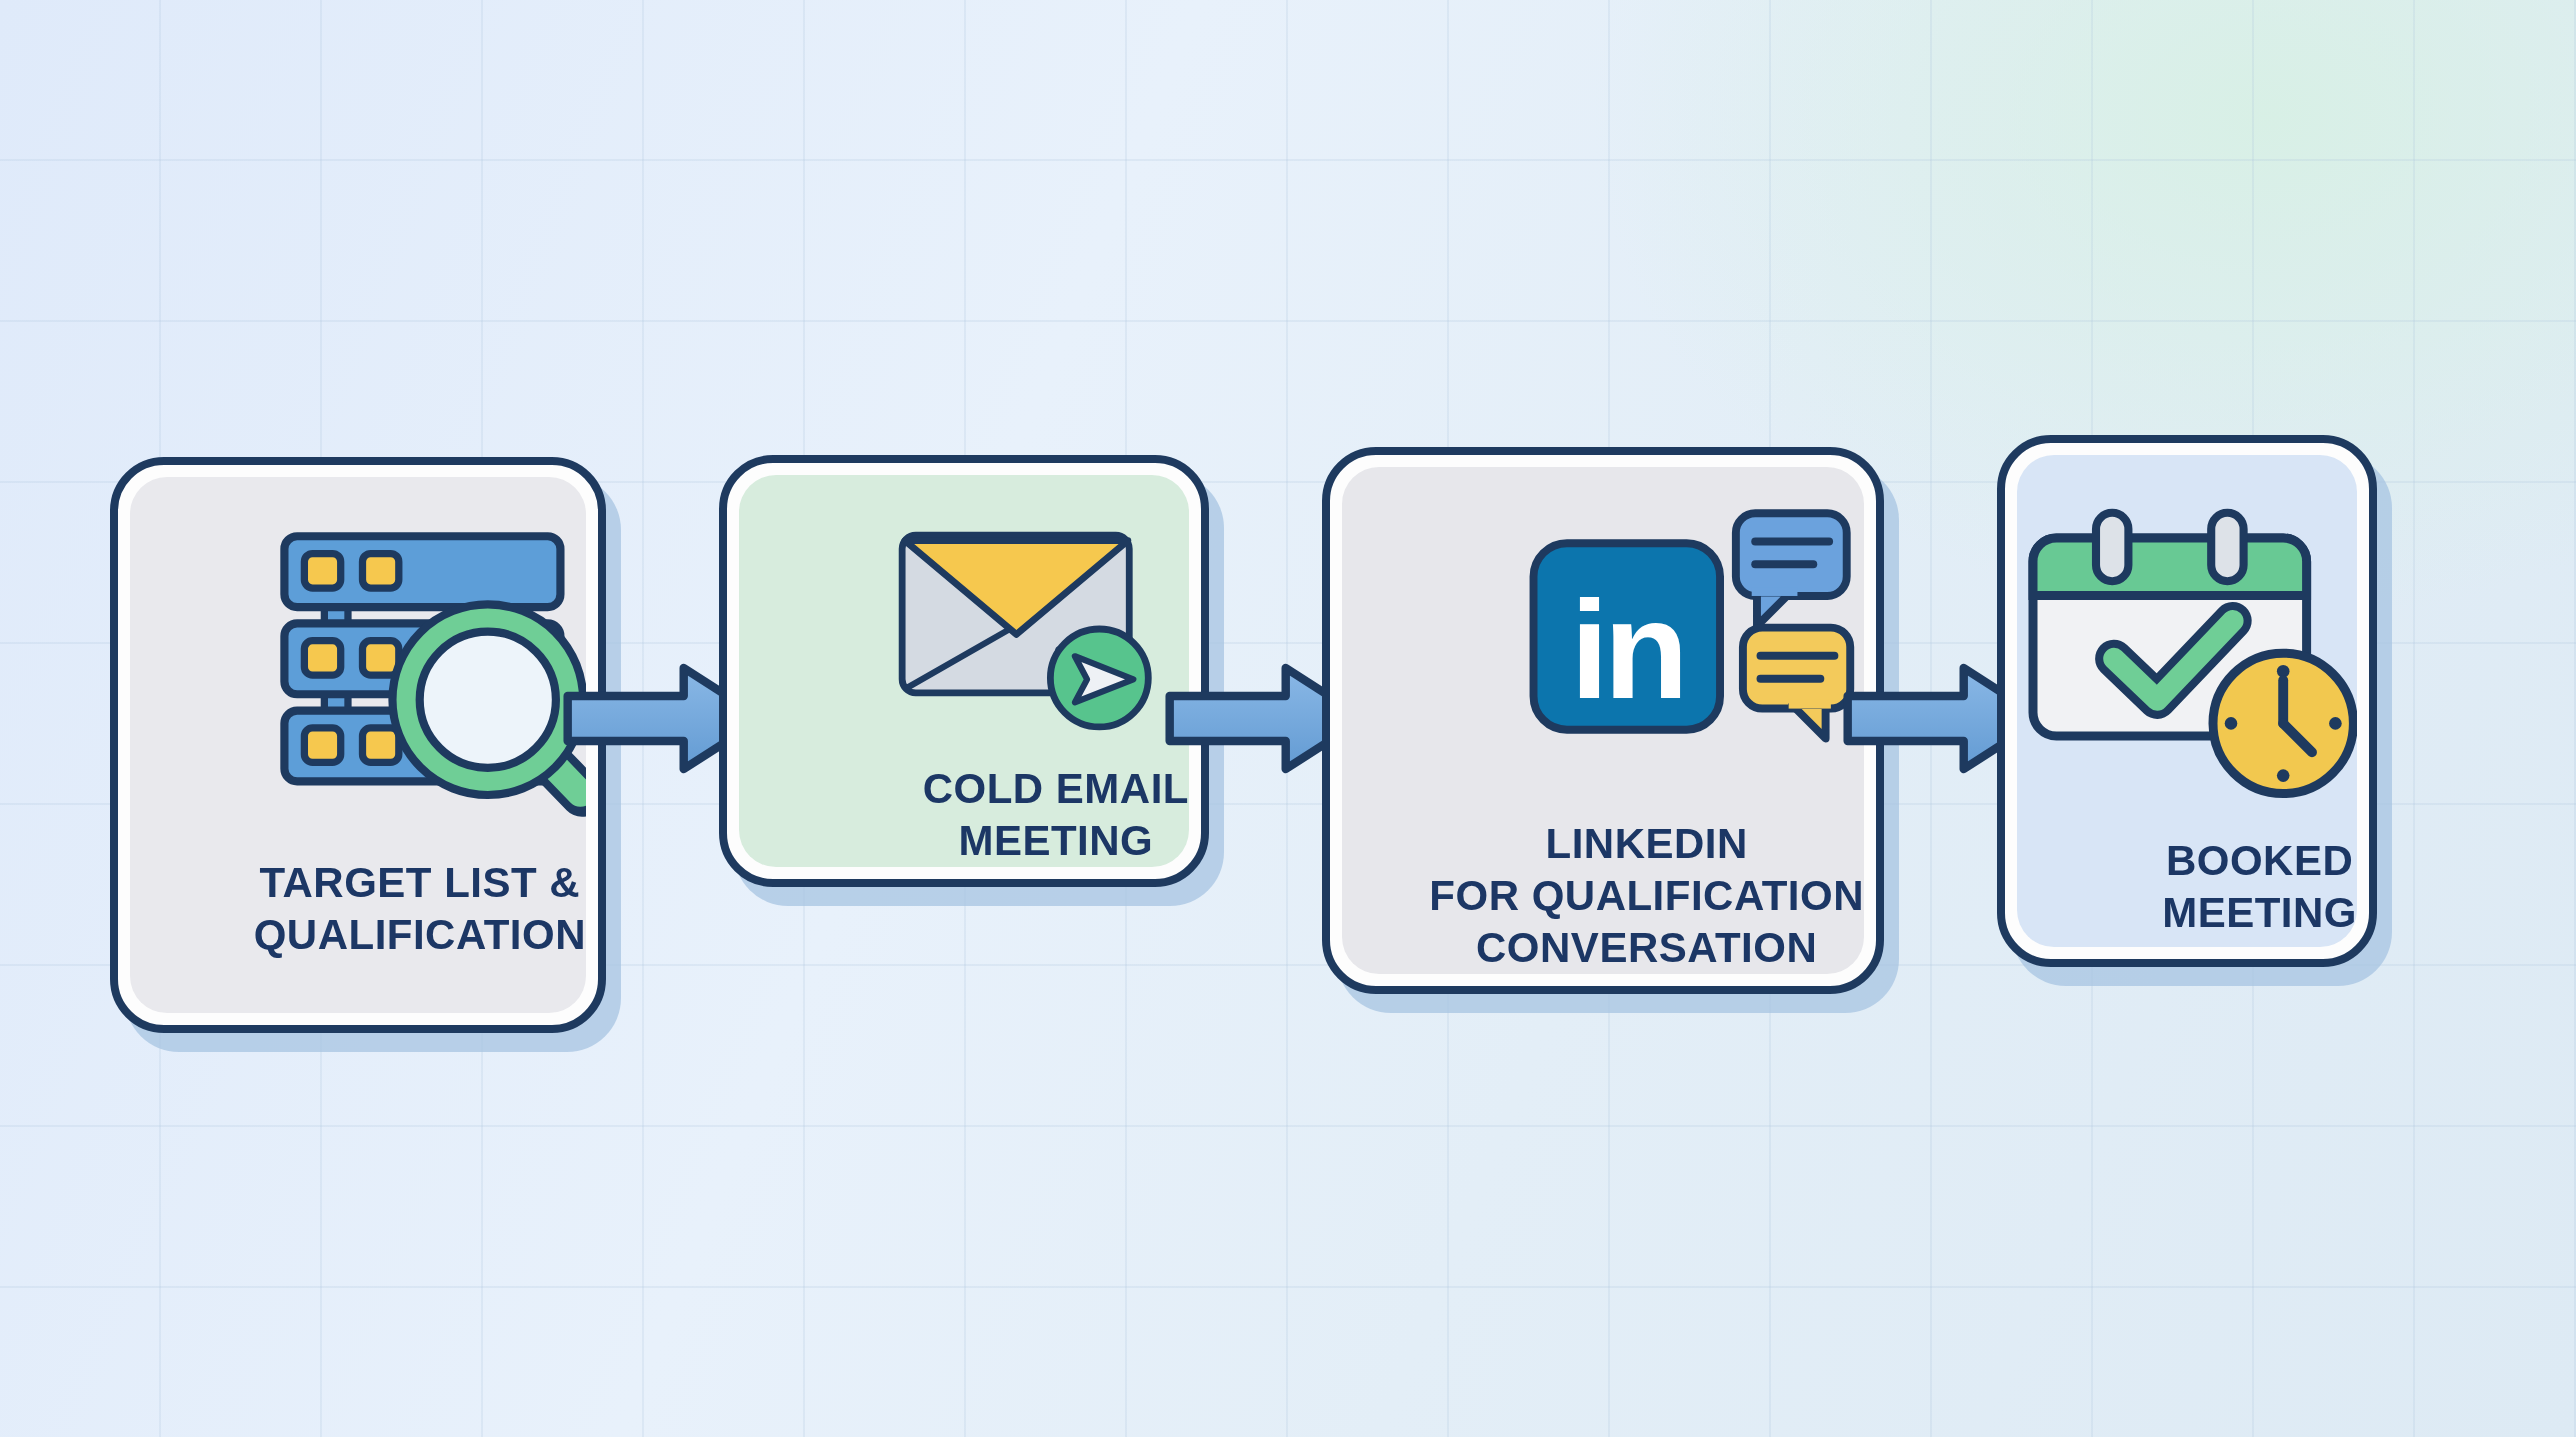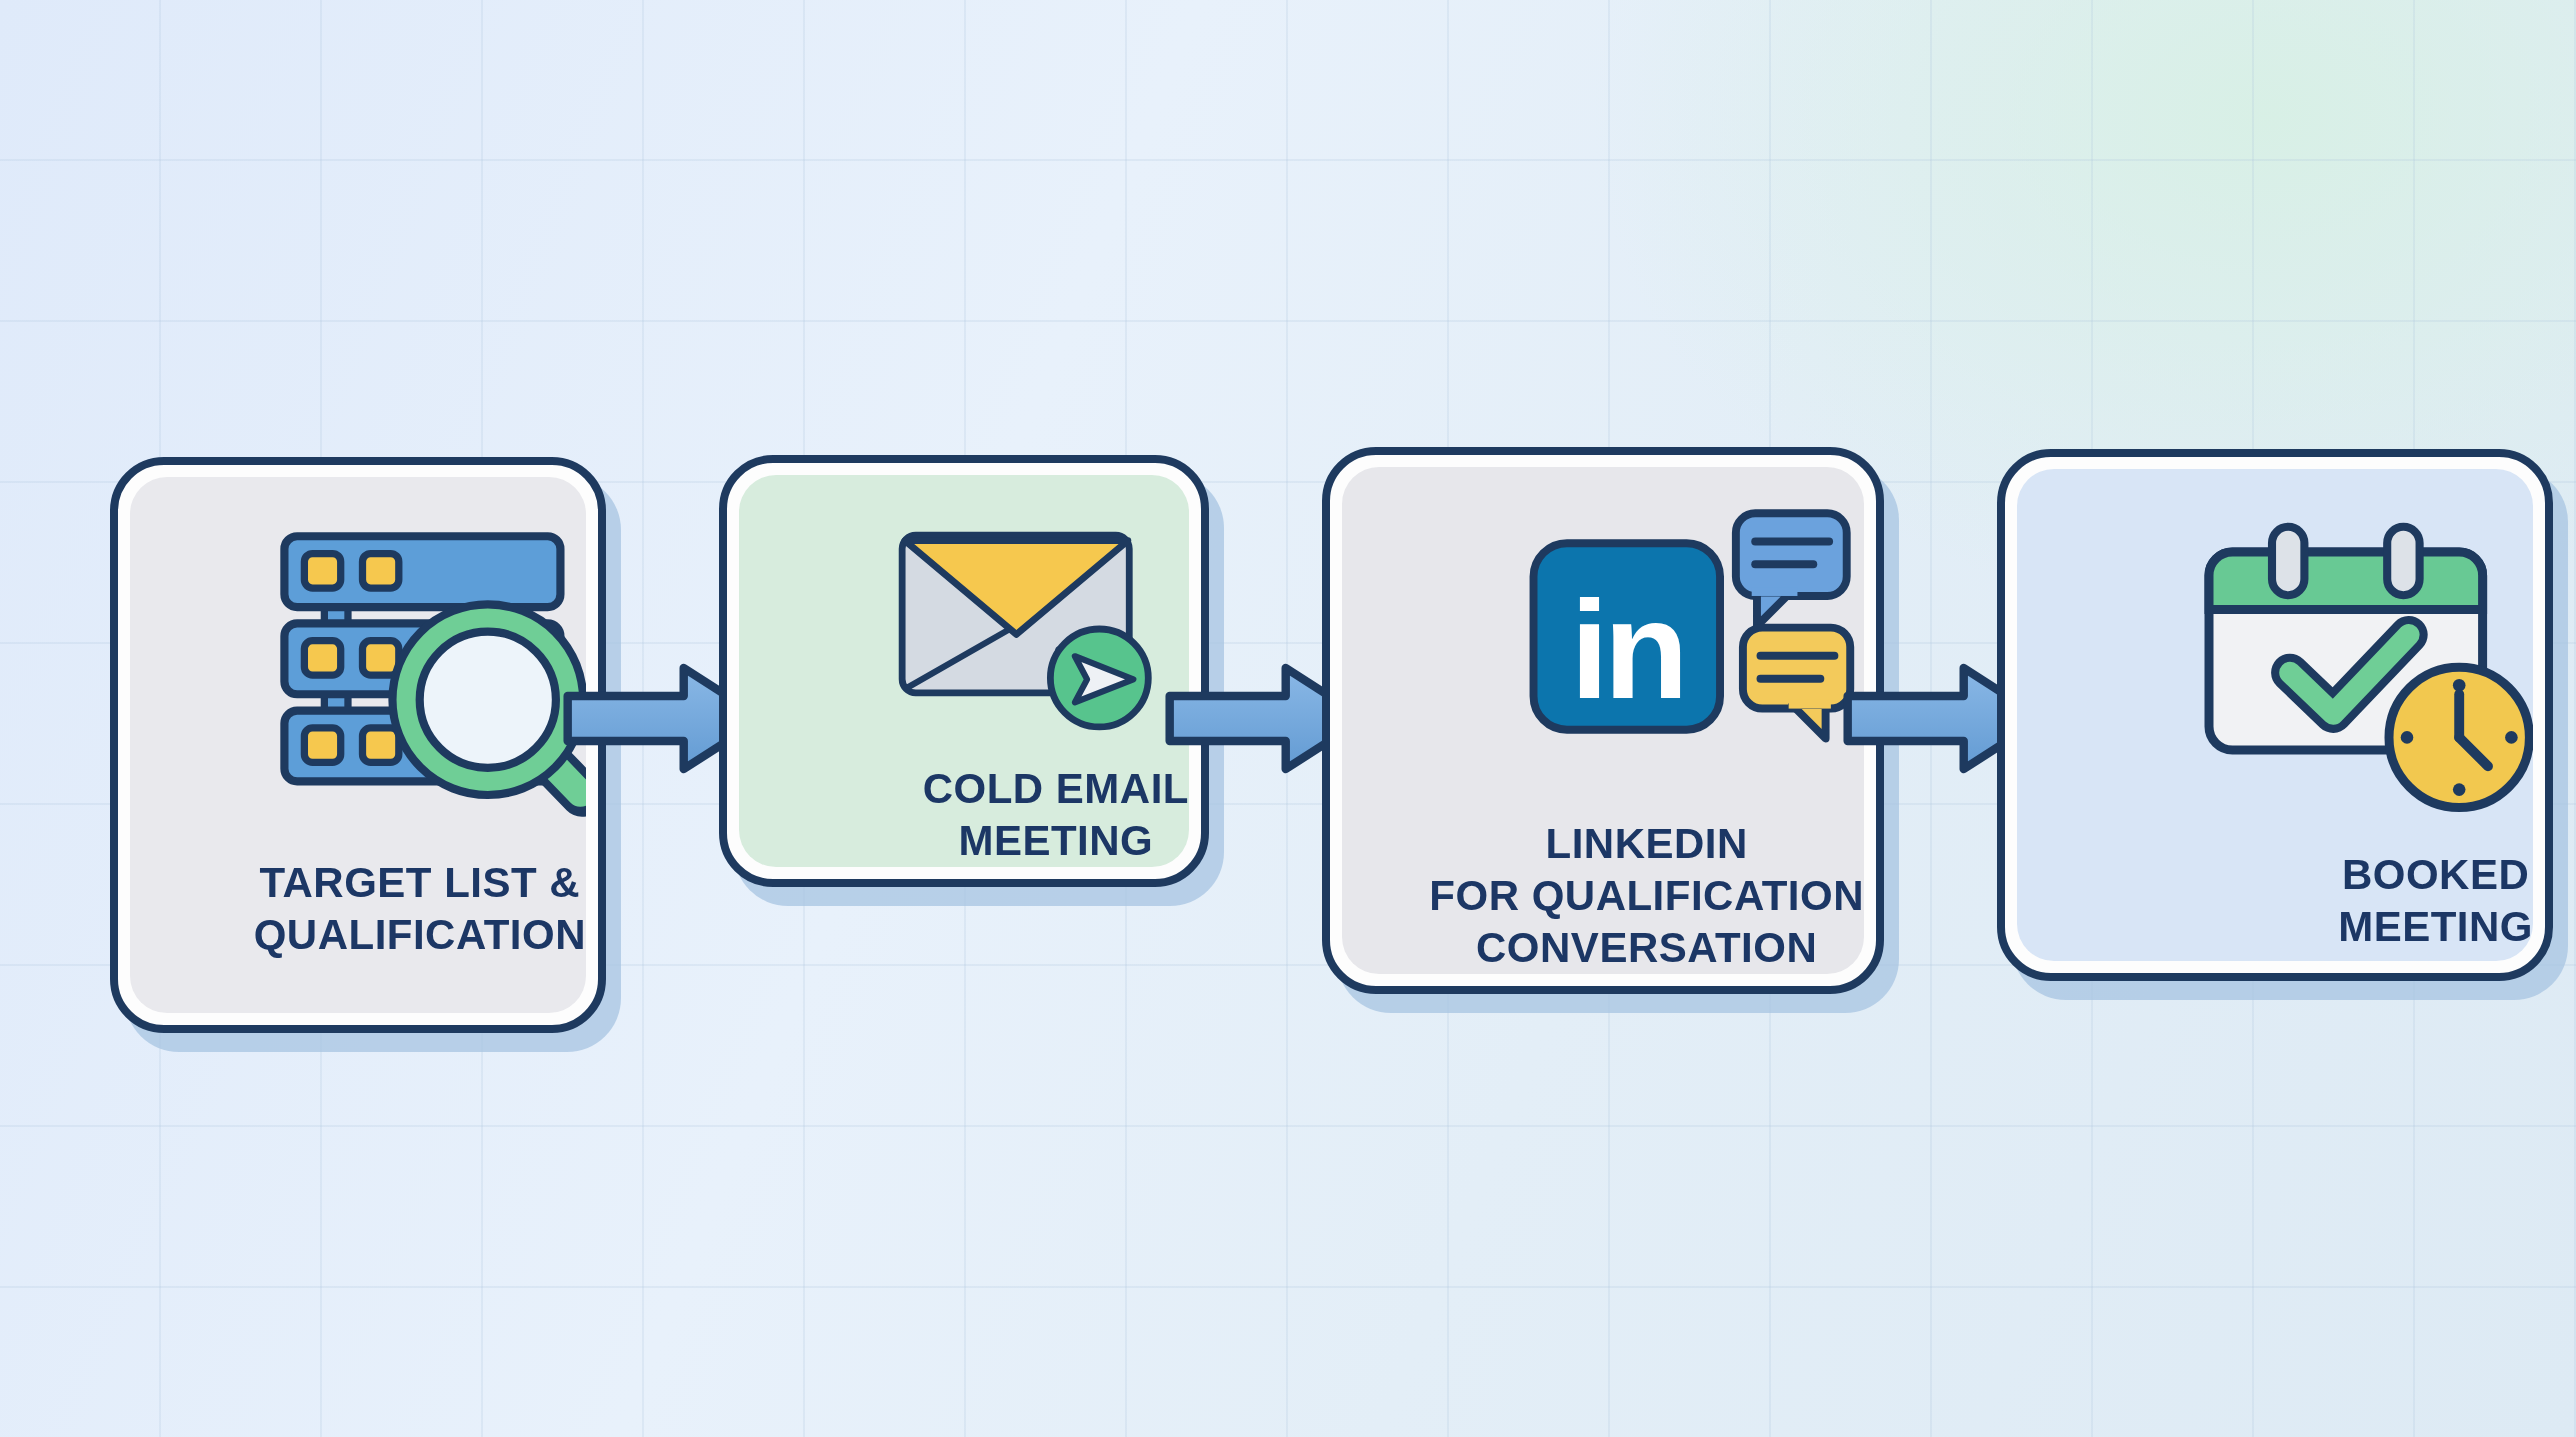--- a/index.html
+++ b/index.html
@@ -34,21 +34,21 @@
     font-weight:bold;
     font-size:42px;
     line-height:52px;
     letter-spacing:0.5px;
     color:#1c3765;
   }
   .card-label span{display:block;}
   #card-1{left:110px;top:457px;width:496px;height:576px;}
   #card-2{left:719px;top:455px;width:490px;height:432px;}
   #card-3{left:1322px;top:447px;width:562px;height:547px;}
-  #card-4{left:1997px;top:449px;width:556px;height:532px;}
+  #card-4{left:1997px;top:435px;width:380px;height:532px;}
   #card-1 .card-inner{background:#e9e9ed;}
   #card-2 .card-inner{background:#d7ecdd;}
   #card-3 .card-inner{background:#e7e7eb;}
   #card-4 .card-inner{background:#d8e5f6;}
   #card-3 .card-inner{padding-top:41px;}
   
   .flow-arrow{position:absolute;width:206px;height:131px;}
   #arrow-1{left:562px;top:653px;}
   #arrow-2{left:1164px;top:653px;}
   #arrow-3{left:1842px;top:653px;}

